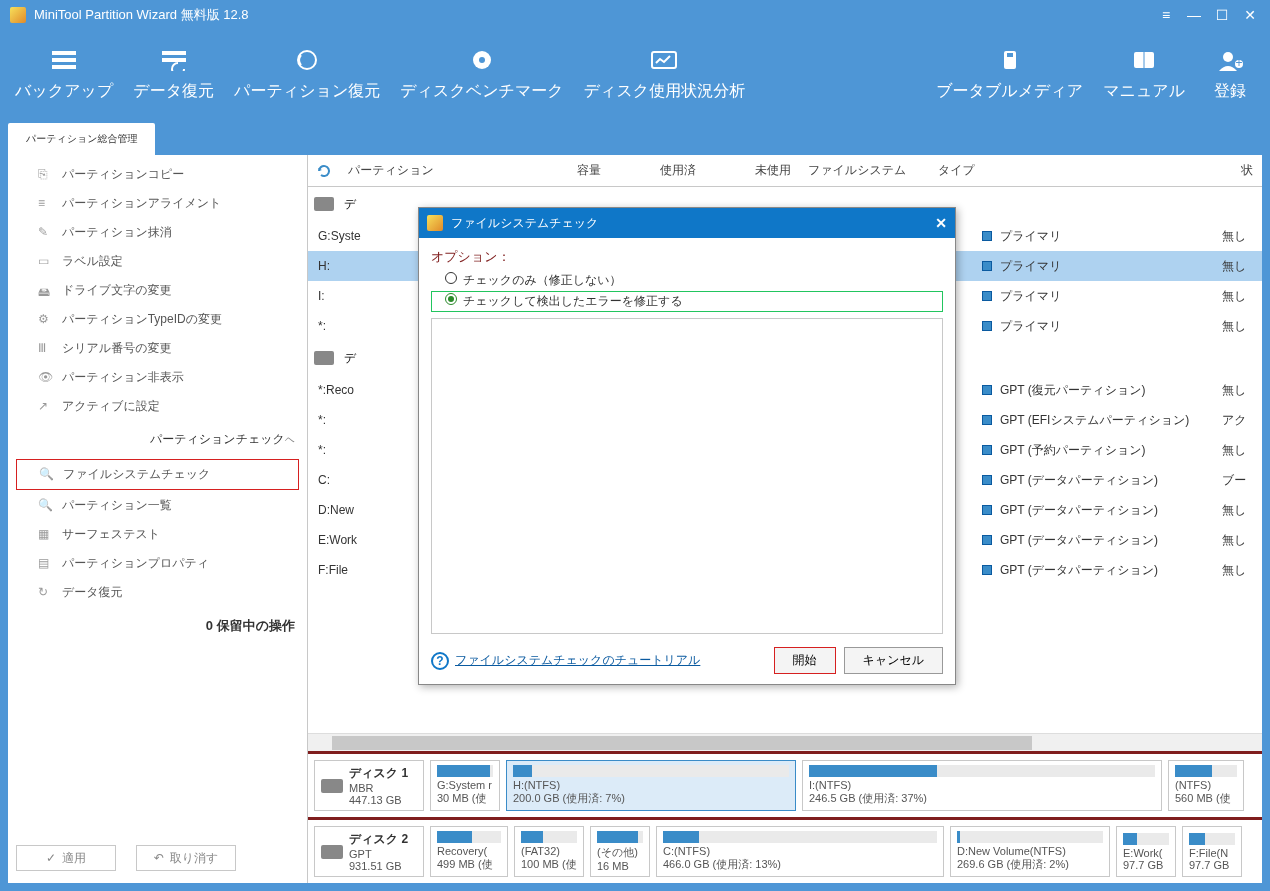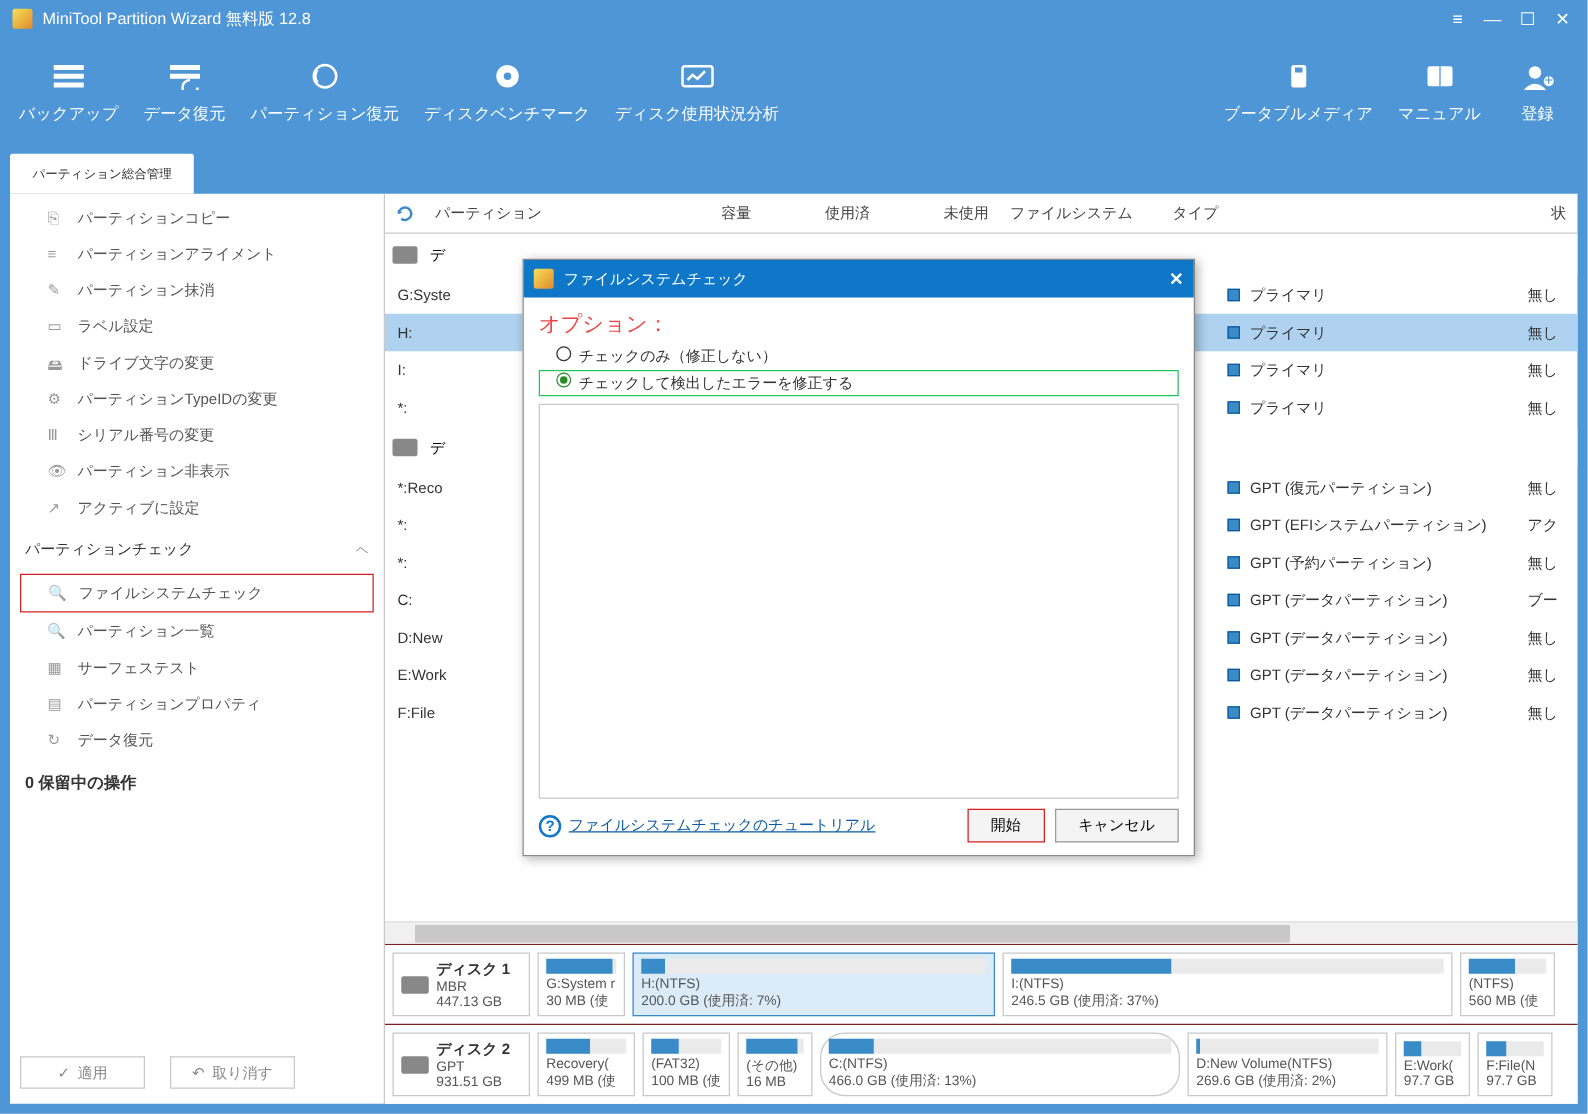--- a/index.html
+++ b/index.html
@@ -4,63 +4,63 @@
 <style>
 *{box-sizing:border-box;margin:0;padding:0;font-family:"Meiryo UI","MS PGothic",sans-serif;font-size:12px}
 body{width:1270px;height:891px;background:#4e96d6;overflow:hidden;position:relative}
 .titlebar{height:30px;display:flex;align-items:center;padding:0 10px;color:#fff}
 .titlebar .app-icon{width:16px;height:16px;margin-right:8px;background:linear-gradient(135deg,#f7e05a,#e08a2a);border-radius:2px}
 .titlebar .title{flex:1;font-size:13px}
 .winbtn{width:20px;height:20px;margin-left:8px;display:flex;align-items:center;justify-content:center;cursor:pointer;font-size:14px}
 .toolbar{height:90px;display:flex;align-items:center;padding:0 5px;color:#fff}
 .tool{display:flex;flex-direction:column;align-items:center;padding:8px 10px;cursor:pointer;min-width:70px}
 .tool .ti{width:32px;height:22px;margin-bottom:10px;position:relative}
-.tool .tl{font-size:13px;white-space:nowrap}
+.tool .tl{font-size:16px;white-space:nowrap}
 .spacer{flex:1}
 .tabbar{height:35px;padding-left:8px;display:flex;align-items:flex-end}
 .tab{background:#fff;padding:9px 18px;font-size:10px;color:#333;border-top-left-radius:2px;border-top-right-radius:2px}
 .main{position:absolute;top:155px;left:8px;right:8px;bottom:8px;background:#fff;display:flex}
 .sidebar{width:300px;border-right:1px solid #c8c8c8;overflow:hidden;padding-top:5px}
 .sb-item{display:flex;align-items:center;padding:6px 10px 6px 30px;color:#555;cursor:pointer;font-size:13px}
 .sb-item.hl{border:1px solid #d62020;margin:1px 8px;padding-left:22px}
 .sb-item .si{width:16px;height:16px;margin-right:8px;flex-shrink:0;opacity:.6}
-.sb-head{padding:10px 12px;font-size:13px;color:#333;display:flex;align-items:center;justify-content:space-between}
+.sb-head{padding:10px 12px;font-size:13px;color:#333;display:flex;align-items:center;justify-content:flex-end}
 .sb-head .chev{font-size:10px;color:#888}
 .content{flex:1;display:flex;flex-direction:column;position:relative}
 .hdr{height:32px;border-bottom:1px solid #c8c8c8;display:flex;align-items:center}
 .hdr .refresh{width:32px;display:flex;align-items:center;justify-content:center;color:#3a8cc8;cursor:pointer}
 .hdr .col{padding:0 8px;color:#444;border-right:1px solid transparent}
 .rows{flex:1;overflow:hidden}
 .row{height:30px;display:flex;align-items:center;border-bottom:0;padding-left:6px}
 .row.sel{background:#aed2f0}
 .row .c1{width:160px;padding-left:4px;color:#333}
 .row .sp{flex:1}
 .row .tc{width:240px;display:flex;align-items:center;color:#333}
 .row .st{width:40px;color:#333}
 .sq{width:10px;height:10px;margin-right:8px;border:1px solid #0a5aa0;background:#3a8cc8}
 .dskhdr{height:34px;display:flex;align-items:center;background:#fff;padding:4px 6px}
 .dskhdr .di2{width:20px;height:14px;background:#888;border-radius:2px;margin-right:10px}
 .scrollb{height:18px;background:#f0f0f0;border-top:1px solid #ddd;position:relative}
 .scrollb .thumb{position:absolute;left:24px;top:2px;height:14px;width:700px;background:#c8c8c8}
-.dmap{padding:6px;border-top:1px solid #7f1d1d;background:#fff;display:flex;gap:6px}
+.dmap{padding:6px;border-top:3px solid #7f1d1d;background:#fff;display:flex;gap:6px}
 .dbox{border:1px solid #c8c8c8;padding:4px 6px;display:flex;flex-direction:column;justify-content:center;min-width:50px}
 .dbox.hd{width:110px}
 .dbox .db-t{font-weight:bold;font-size:12px;color:#333}
 .dbox .db-s{font-size:11px;color:#555}
 .dbox .bar{height:12px;background:#eaeaea;margin-bottom:2px;position:relative}
 .dbox .bar .f{height:100%;background:#3a8cc8}
 .dbox.sel{border:1.5px solid #3a8cc8;background:#dcebf8}
 .footer{position:absolute;left:8px;bottom:12px;display:flex;gap:20px}
 .fbtn{width:100px;height:26px;border:1px solid #c8c8c8;background:#fff;display:flex;align-items:center;justify-content:center;color:#888;cursor:pointer}
 .dialog{position:absolute;left:418px;top:207px;width:538px;height:478px;background:#fff;border:1px solid #888;box-shadow:2px 2px 8px rgba(0,0,0,.3);z-index:100}
 .dlg-tb{height:30px;background:#0f77c8;color:#fff;display:flex;align-items:center;padding:0 8px}
 .dlg-tb .di3{width:16px;height:16px;margin-right:8px;background:linear-gradient(135deg,#f7e05a,#e08a2a);border-radius:2px}
 .dlg-tb .x{margin-left:auto;cursor:pointer;font-weight:bold;font-size:14px}
 .dlg-body{padding:10px 12px}
-.opt-label{font-size:17px;color:#ef4444;margin-bottom:4px}
+.opt-label{font-size:13px;color:#7f1d1d;margin-bottom:4px}
 .radio{display:flex;align-items:flex-start;padding:2px 0 2px 14px;font-size:12px;color:#333;cursor:pointer}
 .radio .rb{width:12px;height:12px;border:1px solid #333;border-radius:50%;margin-right:6px;position:relative}
 .radio.sel .rb{border-color:#2a8a2a}
 .radio.sel .rb::after{content:"";position:absolute;width:6px;height:6px;background:#2a8a2a;border-radius:50%;top:2px;left:2px}
 .radio.hl{border:1px solid #22c55e;padding:1px 4px 1px 13px;margin-left:0}
 .dlg-out{border:1px solid #c8c8c8;height:316px;margin-top:6px}
 .dlg-ft{position:absolute;left:12px;right:12px;bottom:10px;display:flex;align-items:center}
 .dlg-ft .h{width:18px;height:18px;border:2px solid #0f77c8;border-radius:50%;color:#0f77c8;display:flex;align-items:center;justify-content:center;font-weight:bold;margin-right:6px;font-size:12px}
 .dlg-ft .link{color:#0a5aa0;text-decoration:underline;cursor:pointer}
 .dlg-ft .btns{margin-left:auto;display:flex;gap:8px}
@@ -395,21 +395,21 @@
             <div class="db-s" style="white-space:nowrap;overflow:hidden">(FAT32)</div>
             <div class="db-s" style="white-space:nowrap;overflow:hidden">100 MB (使</div>
           </div>
           <div class="dbox" style="width: 60px;">
             <div class="bar">
               <div class="f" style="width:90%"></div>
             </div>
             <div class="db-s" style="white-space:nowrap;overflow:hidden">(その他)</div>
             <div class="db-s" style="white-space:nowrap;overflow:hidden">16 MB</div>
           </div>
-          <div class="dbox" style="width: 288px; border-radius: 20px;">
+          <div class="dbox" style="width: 288px;">
             <div class="bar">
               <div class="f" style="width:13%"></div>
             </div>
             <div class="db-s" style="white-space:nowrap;overflow:hidden">C:(NTFS)</div>
             <div class="db-s" style="white-space:nowrap;overflow:hidden">466.0 GB (使用済: 13%)</div>
           </div>
           <div class="dbox" style="width: 160px;">
             <div class="bar">
               <div class="f" style="width:2%"></div>
             </div>

